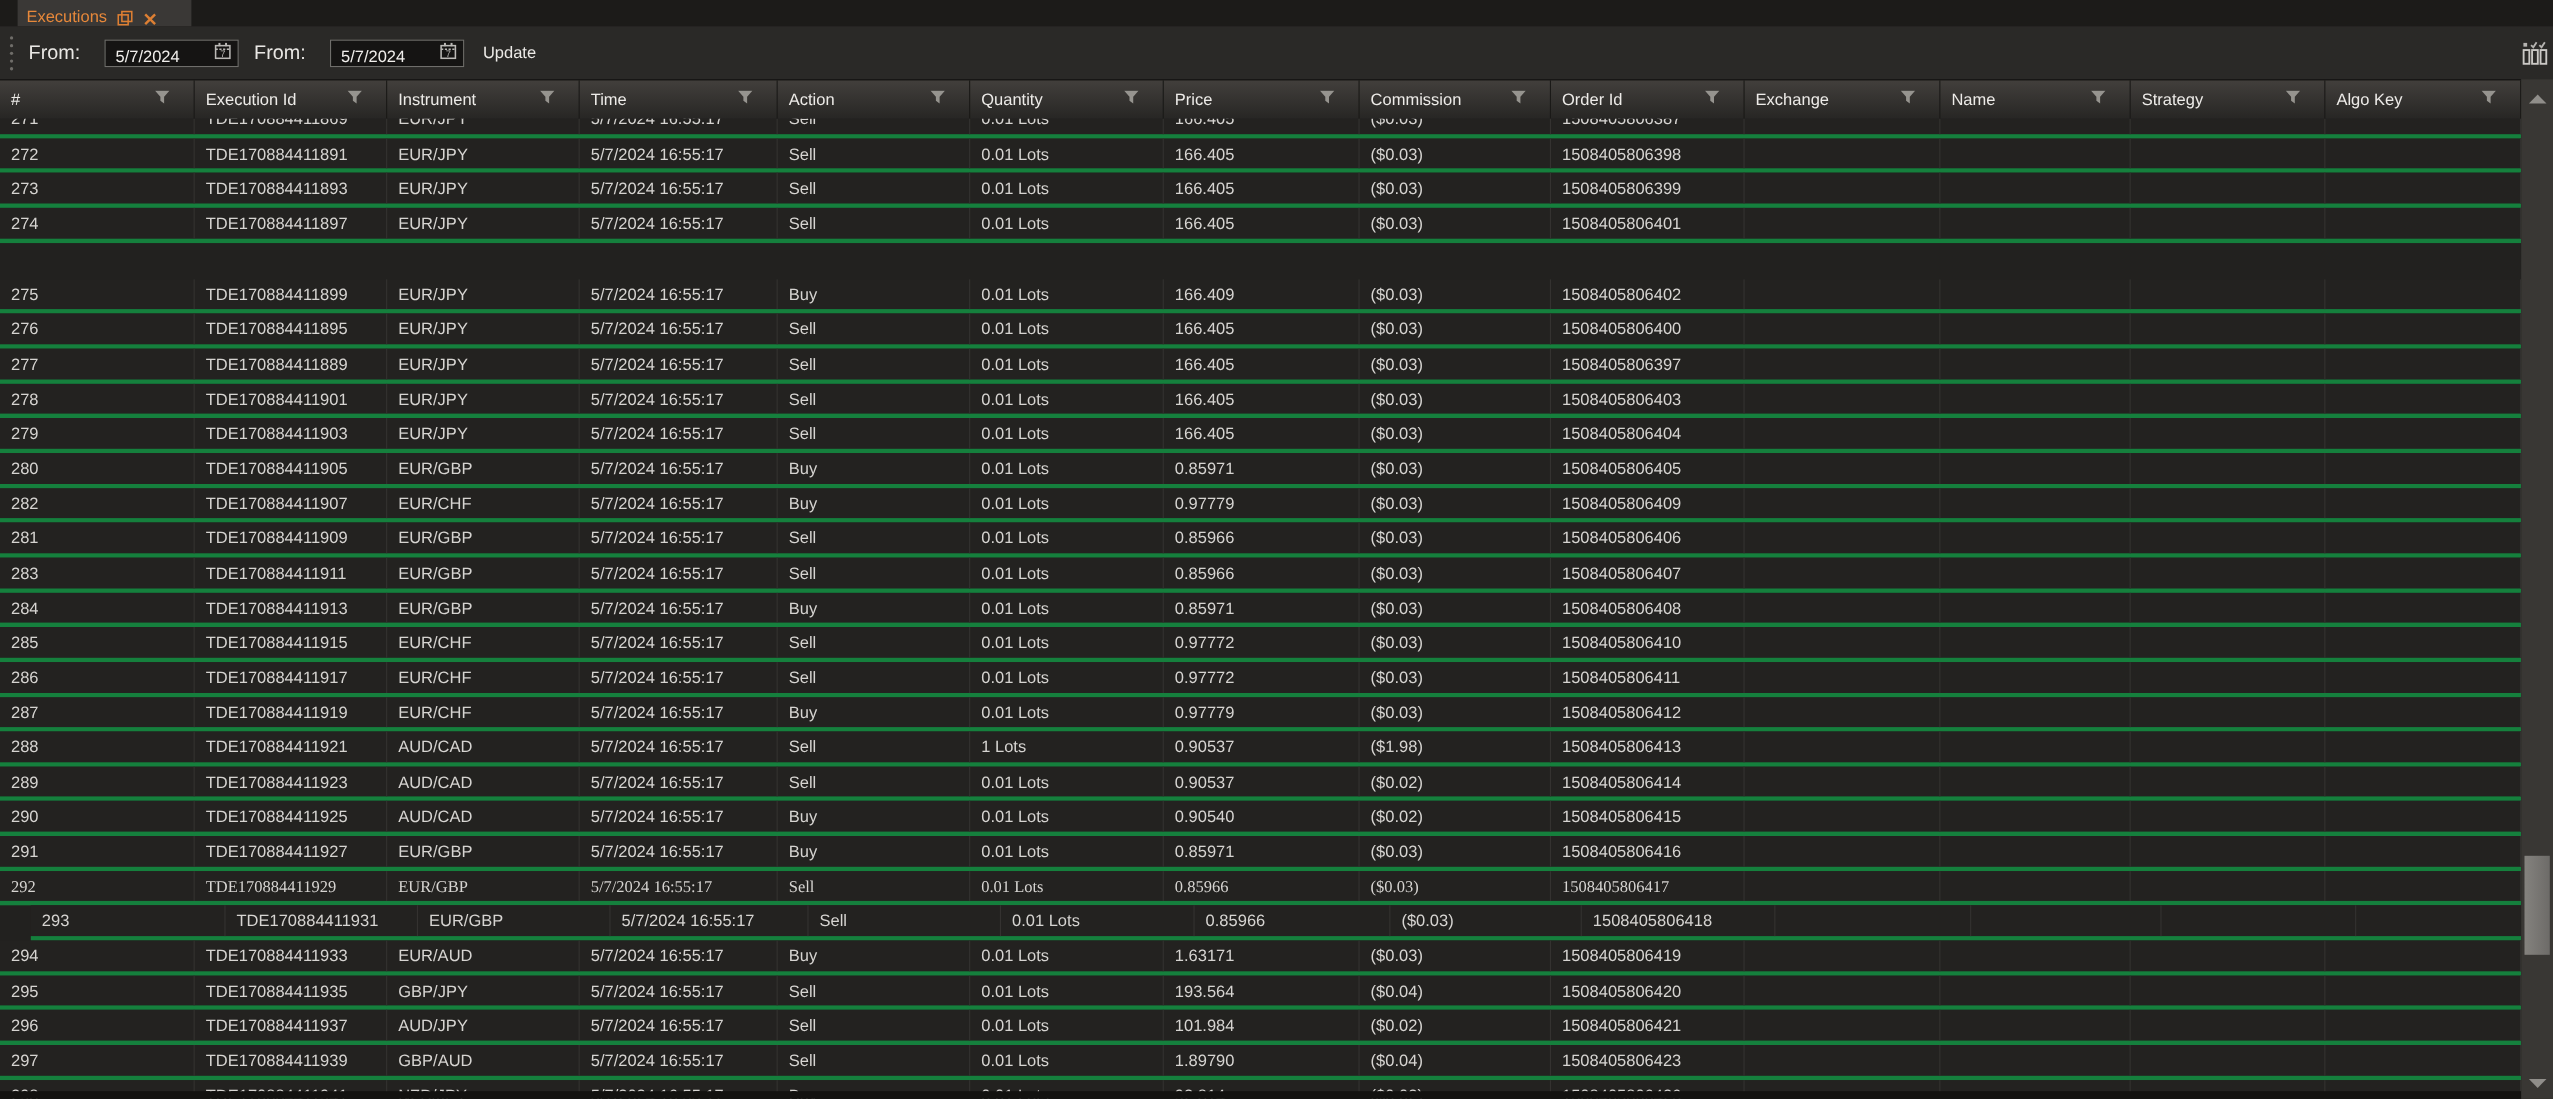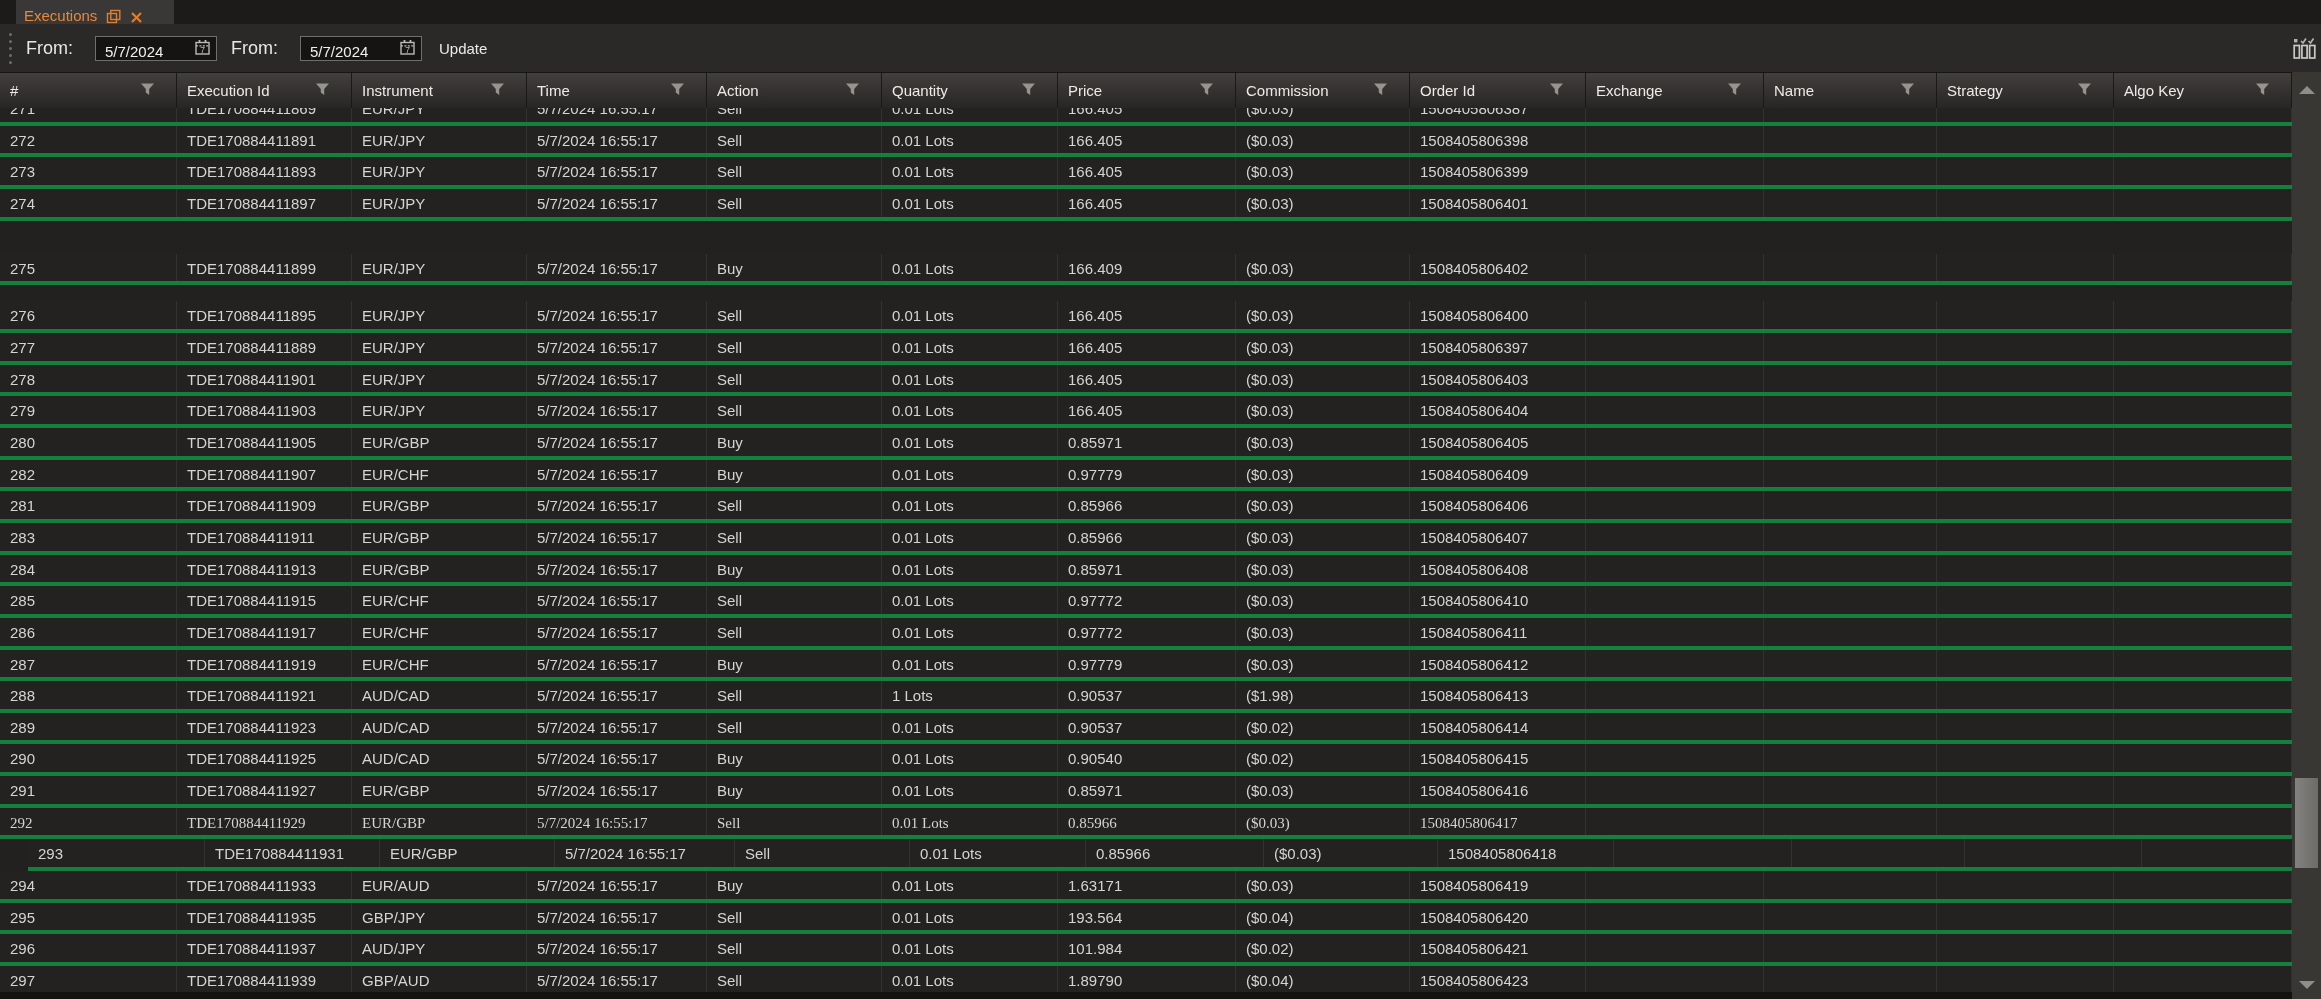--- a/index.html
+++ b/index.html
@@ -278,21 +278,21 @@
           <div class="cell">Buy</div>
           <div class="cell">0.01 Lots</div>
           <div class="cell">166.409</div>
           <div class="cell">($0.03)</div>
           <div class="cell">1508405806402</div>
           <div class="cell"></div>
           <div class="cell"></div>
           <div class="cell"></div>
           <div class="cell"></div>
         </div>
-        <div class="grid-row" style="grid-template-columns: 177px 175px 175px 180px 175px 176px 178px 174px 176px 178px 173px 177px 178px; margin-top: 16px;">
+        <div class="grid-row" style="grid-template-columns: 177px 175px 175px 180px 175px 176px 178px 174px 176px 178px 173px 177px 178px;">
           <div class="cell">276</div>
           <div class="cell">TDE170884411895</div>
           <div class="cell">EUR/JPY</div>
           <div class="cell">5/7/2024 16:55:17</div>
           <div class="cell">Sell</div>
           <div class="cell">0.01 Lots</div>
           <div class="cell">166.405</div>
           <div class="cell">($0.03)</div>
           <div class="cell">1508405806400</div>
           <div class="cell"></div>

